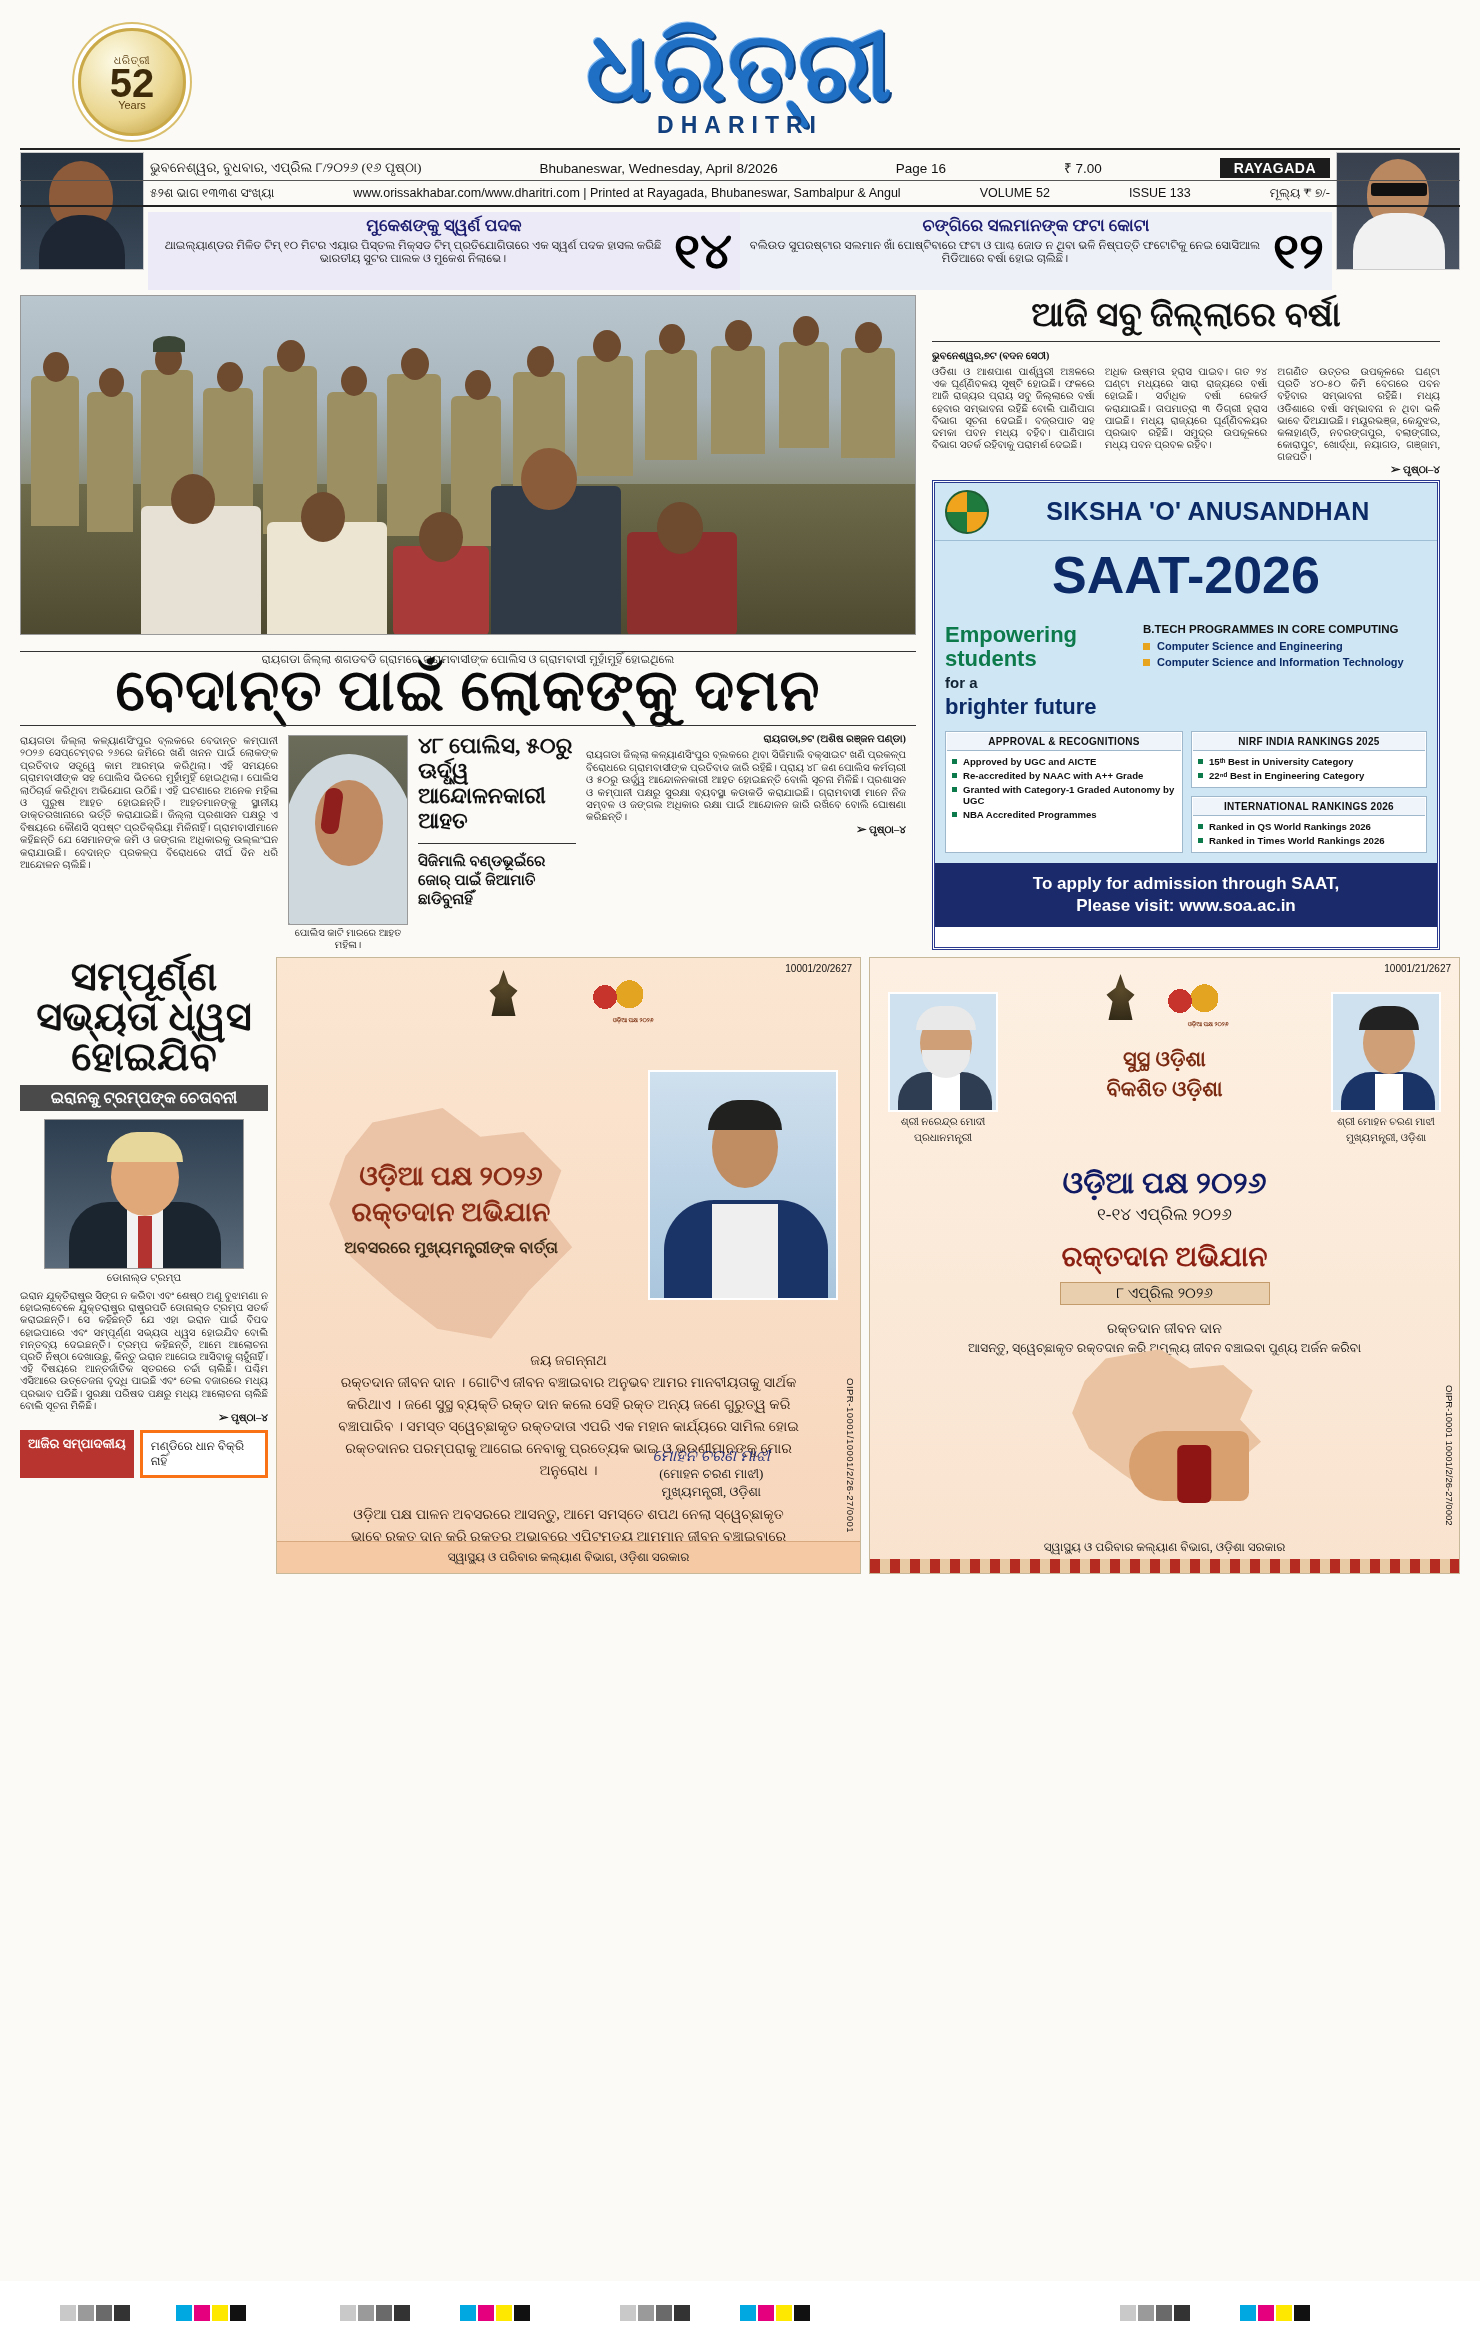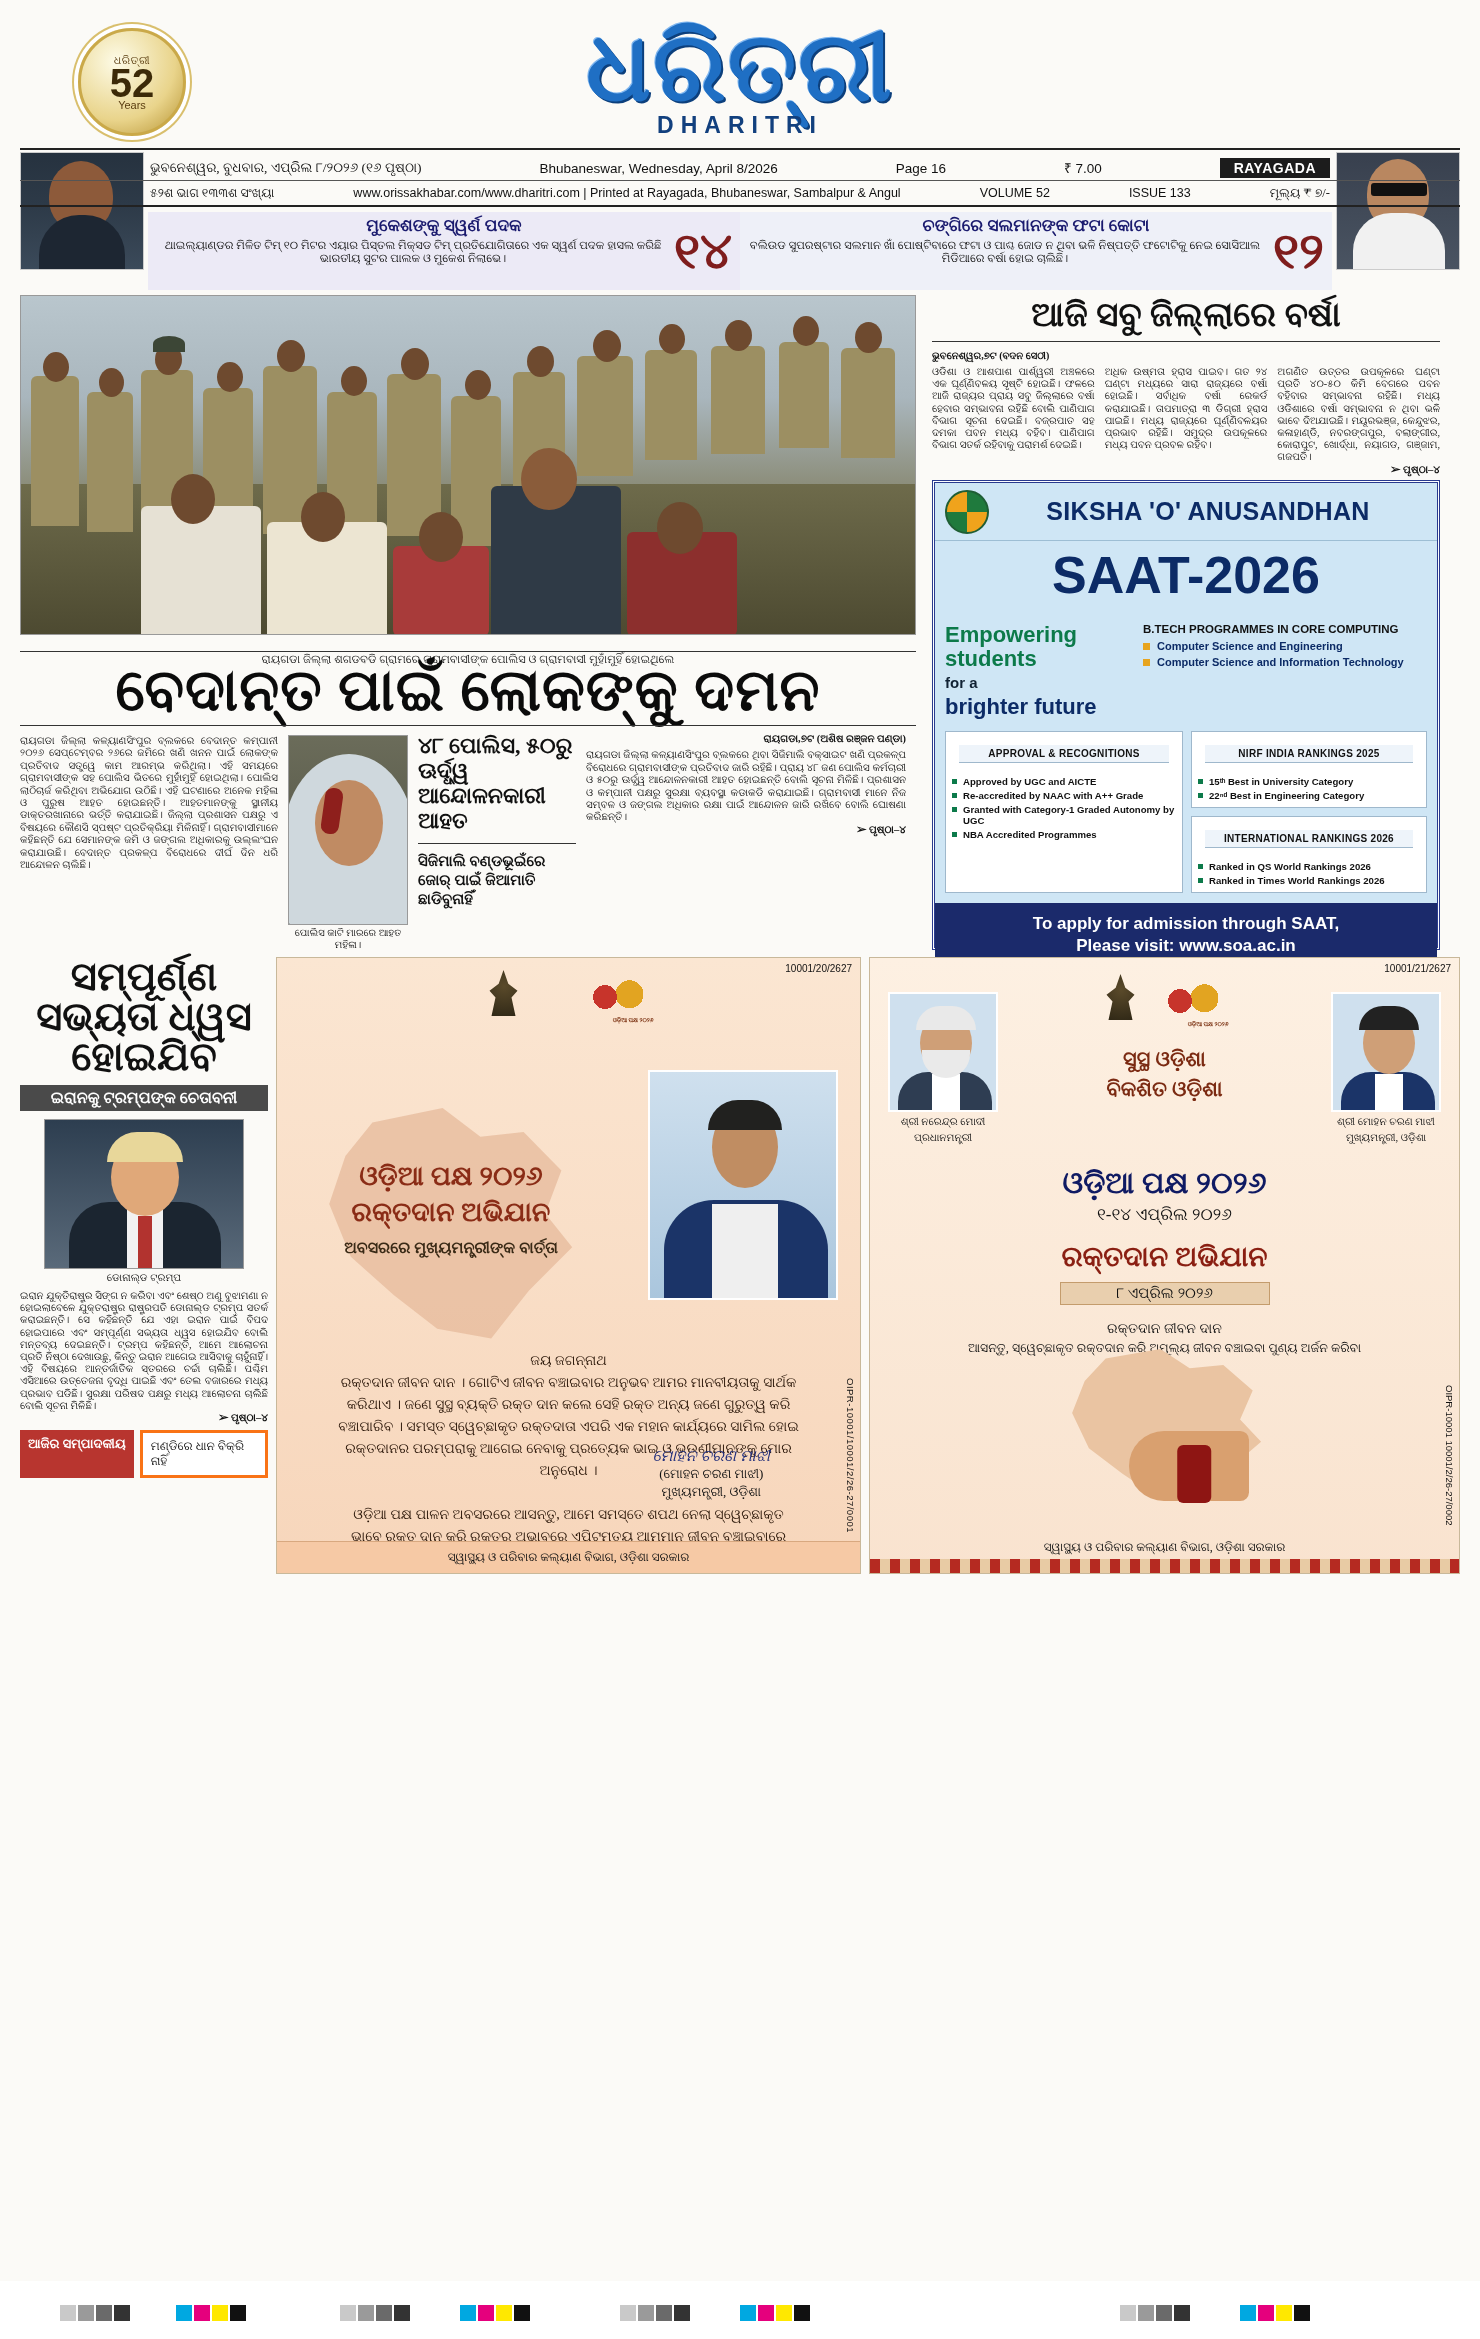--- a/index.html
+++ b/index.html
@@ -65,21 +65,21 @@
   .face-b::after{ content:""; position:absolute; left:16px; top:60px; width:92px; height:60px; border-radius:38px 38px 0 0; background:#f1f1f1; }
   .shades { position:absolute; left:34px; top:30px; width:56px; height:13px; background:#111; border-radius:3px; z-index:3; }
 
   
   .teaser { position:absolute; left:148px; right:148px; top:212px; height:78px; display:flex; }
   .teaser-col { flex:1; position:relative; padding:4px 8px; }
   .teaser-col.left { background:#eceaf6; }
   .teaser-col.right { background:#eef0f8; }
   .teaser-title { text-align:center; font-family:"Liberation Serif", serif; font-weight:bold; font-size:17px; color:#1a1a6e; }
   .teaser-body { font-family:"Liberation Serif", serif; font-size:11.5px; line-height:13px; text-align:center; color:#111; margin-top:3px; }
-  .big-num { position:absolute; font-family:"Liberation Serif", serif; font-weight:bold; font-size:50px; color:#7f1d1d; }
+  .big-num { position:absolute; font-family:"Liberation Serif", serif; font-weight:bold; font-size:50px; color:#000000; }
   .num-1 { right:8px; top:10px; }
   .num-2 { right:8px; top:10px; }
 
   
   .content { position:absolute; left:20px; right:20px; top:295px; bottom:60px; }
 
   .lead-photo { position:absolute; left:0; top:0; width:896px; height:340px; overflow:hidden; border:1px solid #999; }
   .lp-sky { position:absolute; inset:0; background:linear-gradient(#b9c6cd 0%, #a9b6bd 30%, #8d8f7d 55%, #6d6a4e 100%); }
   .lp-ground { position:absolute; left:0; right:0; bottom:0; height:150px; background:linear-gradient(#6e6b4b, #4d4a31); }
   .lp-khaki { position:absolute; border-radius:6px 6px 0 0; background:#9c8f62; }
@@ -131,21 +131,21 @@
   .soa-left { width:190px; font-weight:bold; font-size:22px; line-height:24px; color:#0c7a4a; }
   .soa-left .for { color:#123; font-size:15px; font-weight:bold; }
   .soa-left .bright { color:#0c2b66; font-size:22px; }
   .soa-right { flex:1; padding-left:8px; }
   .soa-sub { font-size:11.5px; font-weight:bold; color:#111; }
   .bullets { margin:5px 0 0; padding:0; list-style:none; }
   .bullets li { font-size:11px; font-weight:bold; color:#0c2b66; margin-bottom:4px; padding-left:14px; position:relative; }
   .bullets li::before { content:""; position:absolute; left:0; top:3px; width:7px; height:7px; background:#e7a41e; }
   .soa-grid { display:flex; gap:8px; background:#cfe6f5; padding:0 10px 10px; }
   .soa-card { flex:1; background:#fff; border:1px solid #9fb8cc; }
-  .soa-card h4 { margin:13px; font-size:10px; text-align:center; background:#eef4fa; border-bottom:1px solid #9fb8cc; padding:3px 0; letter-spacing:.3px; }
+  .soa-card h4 { margin:1px; font-size:10px; text-align:center; background:#eef4fa; border-bottom:1px solid #9fb8cc; padding:3px 0; letter-spacing:.3px; }
   .soa-card ul { margin:5px 0 6px; padding:0 6px; list-style:none; }
   .soa-card li { font-size:9.6px; font-weight:bold; position:relative; padding-left:11px; margin-bottom:3px; line-height:11px; }
   .soa-card li::before { content:""; position:absolute; left:0; top:3px; width:5px; height:5px; background:#0c7a4a; }
   .soa-foot { background:#1b2a6b; color:#fff; text-align:center; font-weight:bold; font-size:17px; padding:10px 4px; line-height:22px; }
 
   
   .bottom { position:absolute; left:0; right:0; top:662px; height:617px; display:flex; gap:8px; }
   .bcol1 { width:248px; }
   .bcol2 { width:585px;border-radius:7px; }
   .bcol3 { flex:1; }

